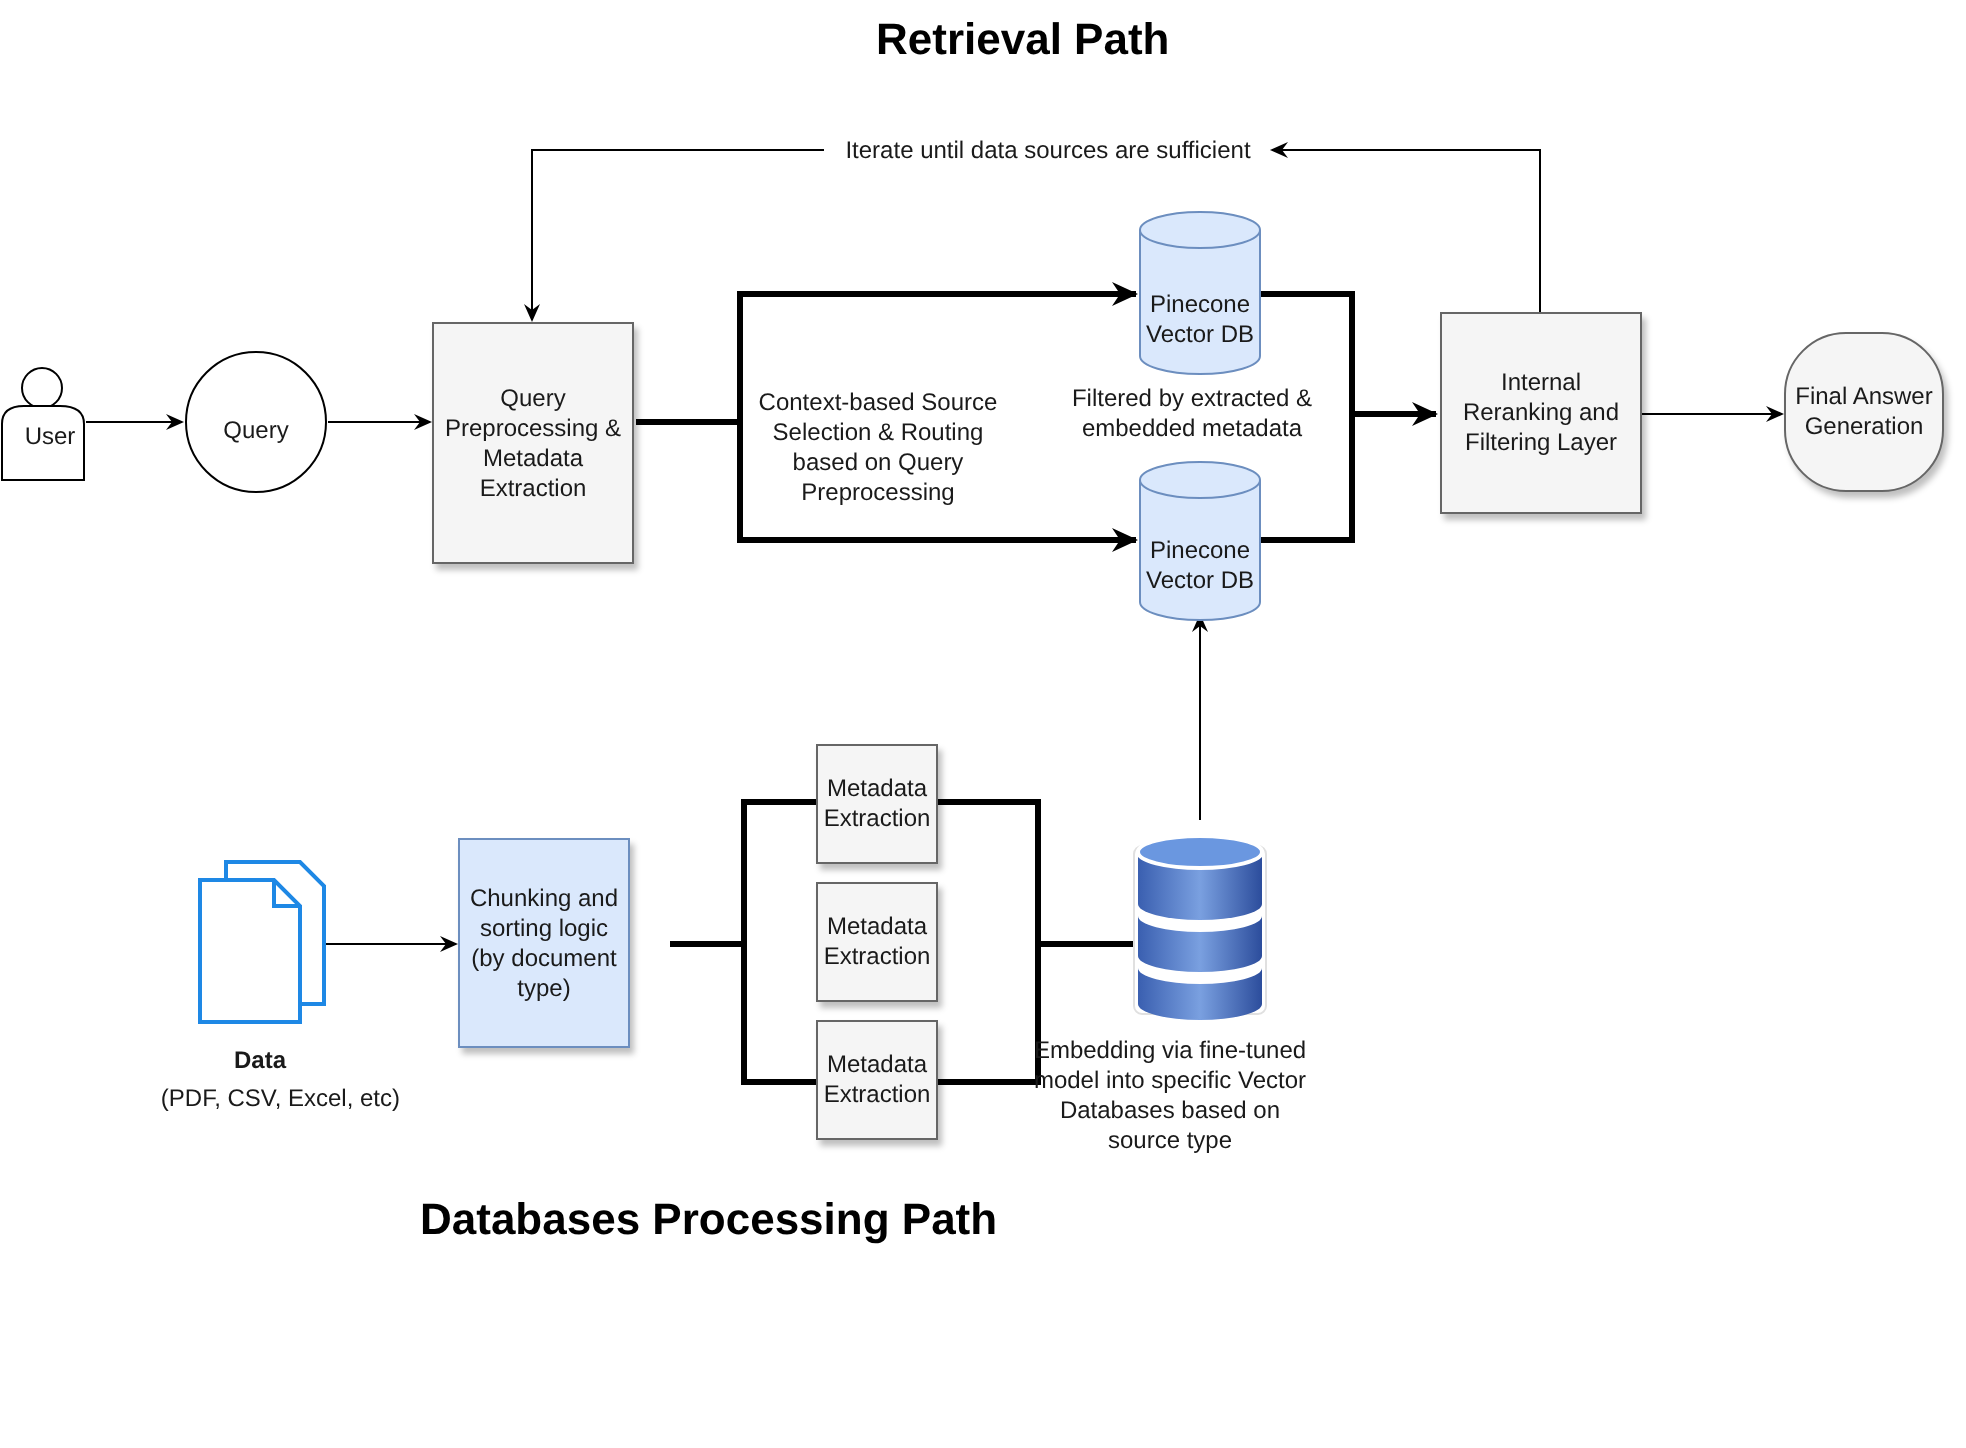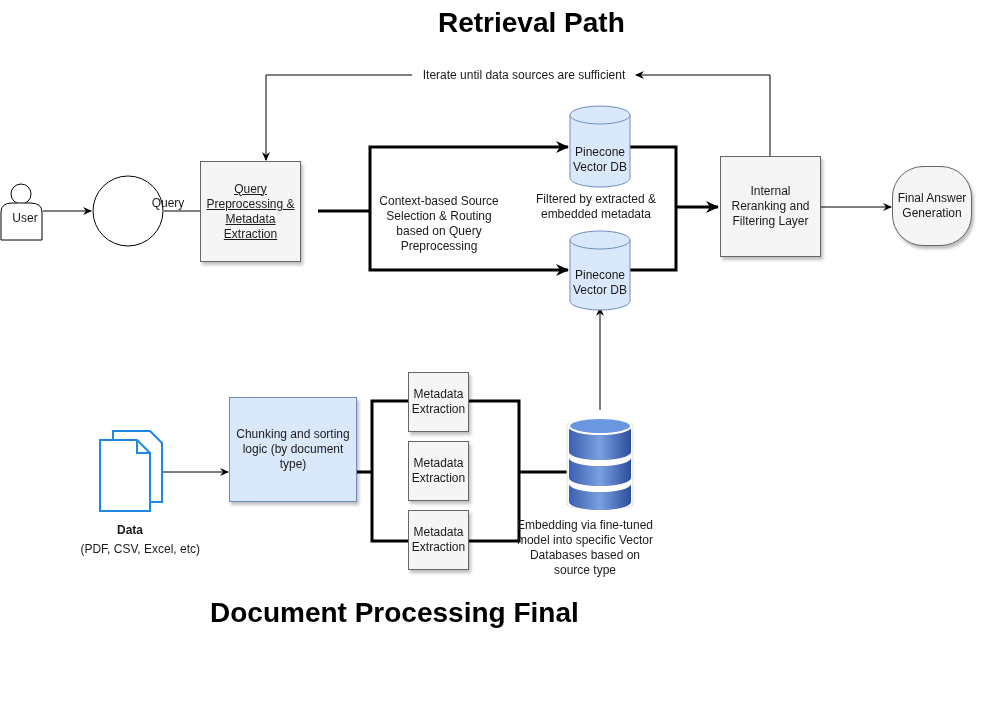--- a/index.html
+++ b/index.html
@@ -1,20 +1,20 @@
 <!DOCTYPE html>
 <html><head>
 <meta charset="utf-8">
 <style>
   html, body { margin:0; padding:0; background:#ffffff; }
   body { width:983px; height:724px; position:relative; overflow:hidden;
          font-family:"Liberation Sans", sans-serif; color:#1a1a1a; }
   svg { position:absolute; left:0; top:0; }
   .lbl { position:absolute; font-size:12px; text-align:center; line-height:15px; color:#1a1a1a; }
-  .title { position:absolute; font-size:28px; font-weight:bold; color:#000; }
+  .title { position:absolute; font-size:22px; font-weight:bold; color:#000; }
   .box { position:absolute; background:#f5f5f5; border:1px solid #666;
          box-shadow:2px 3px 3px rgba(0,0,0,0.25);
          display:flex; align-items:center; justify-content:center;
          text-align:center; font-size:12px; line-height:15px; box-sizing:border-box; padding:2px; }
   .blue { background:#dae8fc; border-color:#6c8ebf; }
 </style>
 </head>
 <body>
 
 <svg width="983" height="724">
@@ -82,40 +82,40 @@
   <g>
     <rect x="567" y="423" width="66" height="84" rx="4" fill="#fff" stroke="#e0e0e0"></rect>
     <path d="M569,426 L569,452 A31,8 0 0 0 631,452 L631,426 Z" fill="url(#dbg)"></path>
     <ellipse cx="600" cy="426" rx="31" ry="8" fill="#6a97e0" stroke="#fff" stroke-width="2"></ellipse>
     <path d="M569,458 L569,478 A31,8 0 0 0 631,478 L631,458 A31,8 0 0 1 569,458 Z" fill="url(#dbg)"></path>
     <path d="M569,484 L569,502 A31,8 0 0 0 631,502 L631,484 A31,8 0 0 1 569,484 Z" fill="url(#dbg)"></path>
   </g>
 </svg>
 
 <div class="title" style="left:438px;top:7px;">Retrieval Path</div>
-<div class="title" style="left:210px;top:597px;">Document Processing Final</div>
+<div class="title" style="left:210px;top:597px;">Databases Processing Path</div>
 
 <div class="lbl" style="left:1px;top:211px;width:48px;">User</div>
-<div class="lbl" style="left:93px;top:196px;width:70px;padding-left:40px;">Query</div>
+<div class="lbl" style="left:93px;top:208px;width:70px;">Query</div>
 
-<div class="box" style="left:200px;top:161px;width:101px;height:101px;text-decoration:underline;">Query Preprocessing &amp; Metadata Extraction</div>
+<div class="box" style="left:216px;top:161px;width:101px;height:121px;">Query Preprocessing &amp; Metadata Extraction</div>
 
 <div class="lbl" style="left:375px;top:178px;width:128px;margin-top:16px;">Context-based Source Selection &amp; Routing based on Query Preprocessing</div>
 
 <div class="lbl" style="left:568px;top:145px;width:64px;">Pinecone Vector DB</div>
 <div class="lbl" style="left:568px;top:268px;width:64px;">Pinecone Vector DB</div>
 <div class="lbl" style="left:526px;top:192px;width:140px;">Filtered by extracted &amp; embedded metadata</div>
 
 <div class="box" style="left:720px;top:156px;width:101px;height:101px;">Internal Reranking and Filtering Layer</div>
 <div class="box" style="left:892px;top:166px;width:80px;height:80px;border-radius:31px;">Final Answer Generation</div>
 
 <div class="lbl" style="left:414px;top:68px;width:220px;background:#fff;">Iterate until data sources are sufficient</div>
 
 <div class="lbl" style="left:60px;top:523px;width:140px;font-weight:bold;">Data</div>
 <div class="lbl" style="left:60px;top:542px;width:140px;text-align:right;">(PDF, CSV, Excel, etc)</div>
 
-<div class="box blue" style="left:229px;top:397px;width:128px;height:105px;">Chunking and sorting logic (by document type)</div>
+<div class="box blue" style="left:229px;top:419px;width:86px;height:105px;">Chunking and sorting logic (by document type)</div>
 
 <div class="box" style="left:408px;top:372px;width:61px;height:60px;">Metadata Extraction</div>
 <div class="box" style="left:408px;top:441px;width:61px;height:60px;">Metadata Extraction</div>
 <div class="box" style="left:408px;top:510px;width:61px;height:60px;">Metadata Extraction</div>
 
 <div class="lbl" style="left:513px;top:518px;width:144px;">Embedding via fine-tuned model into specific Vector Databases based on source type</div>
 
 </body></html>

